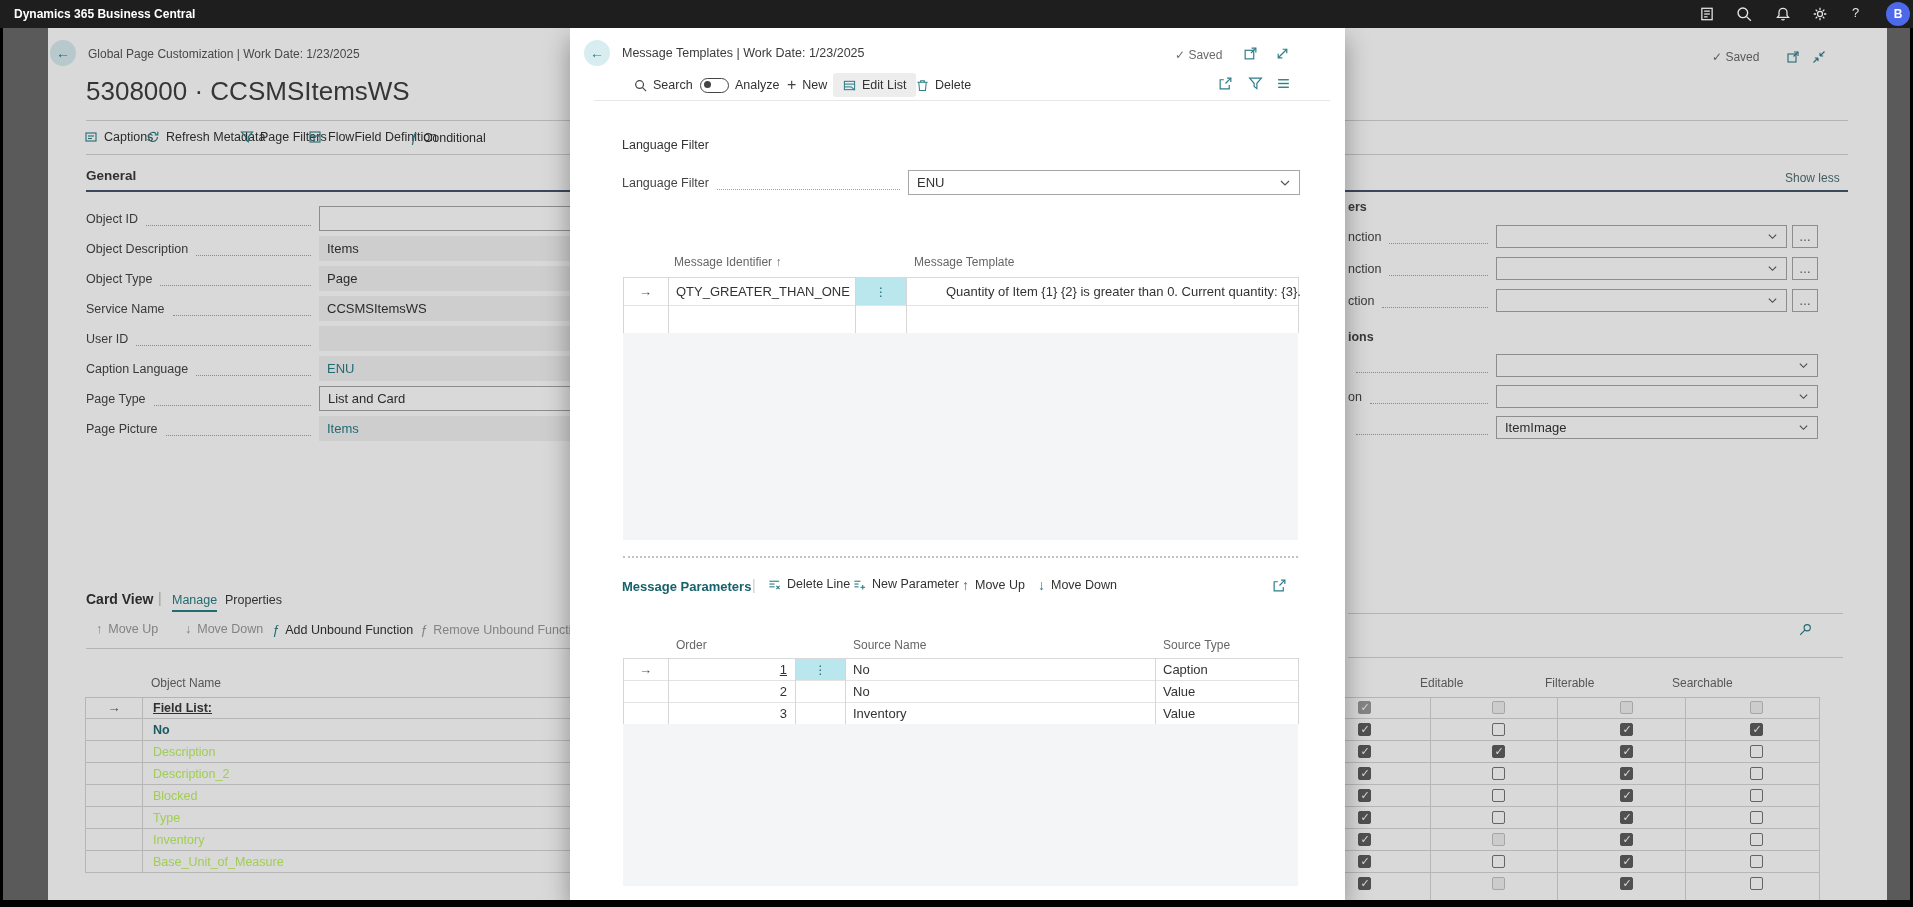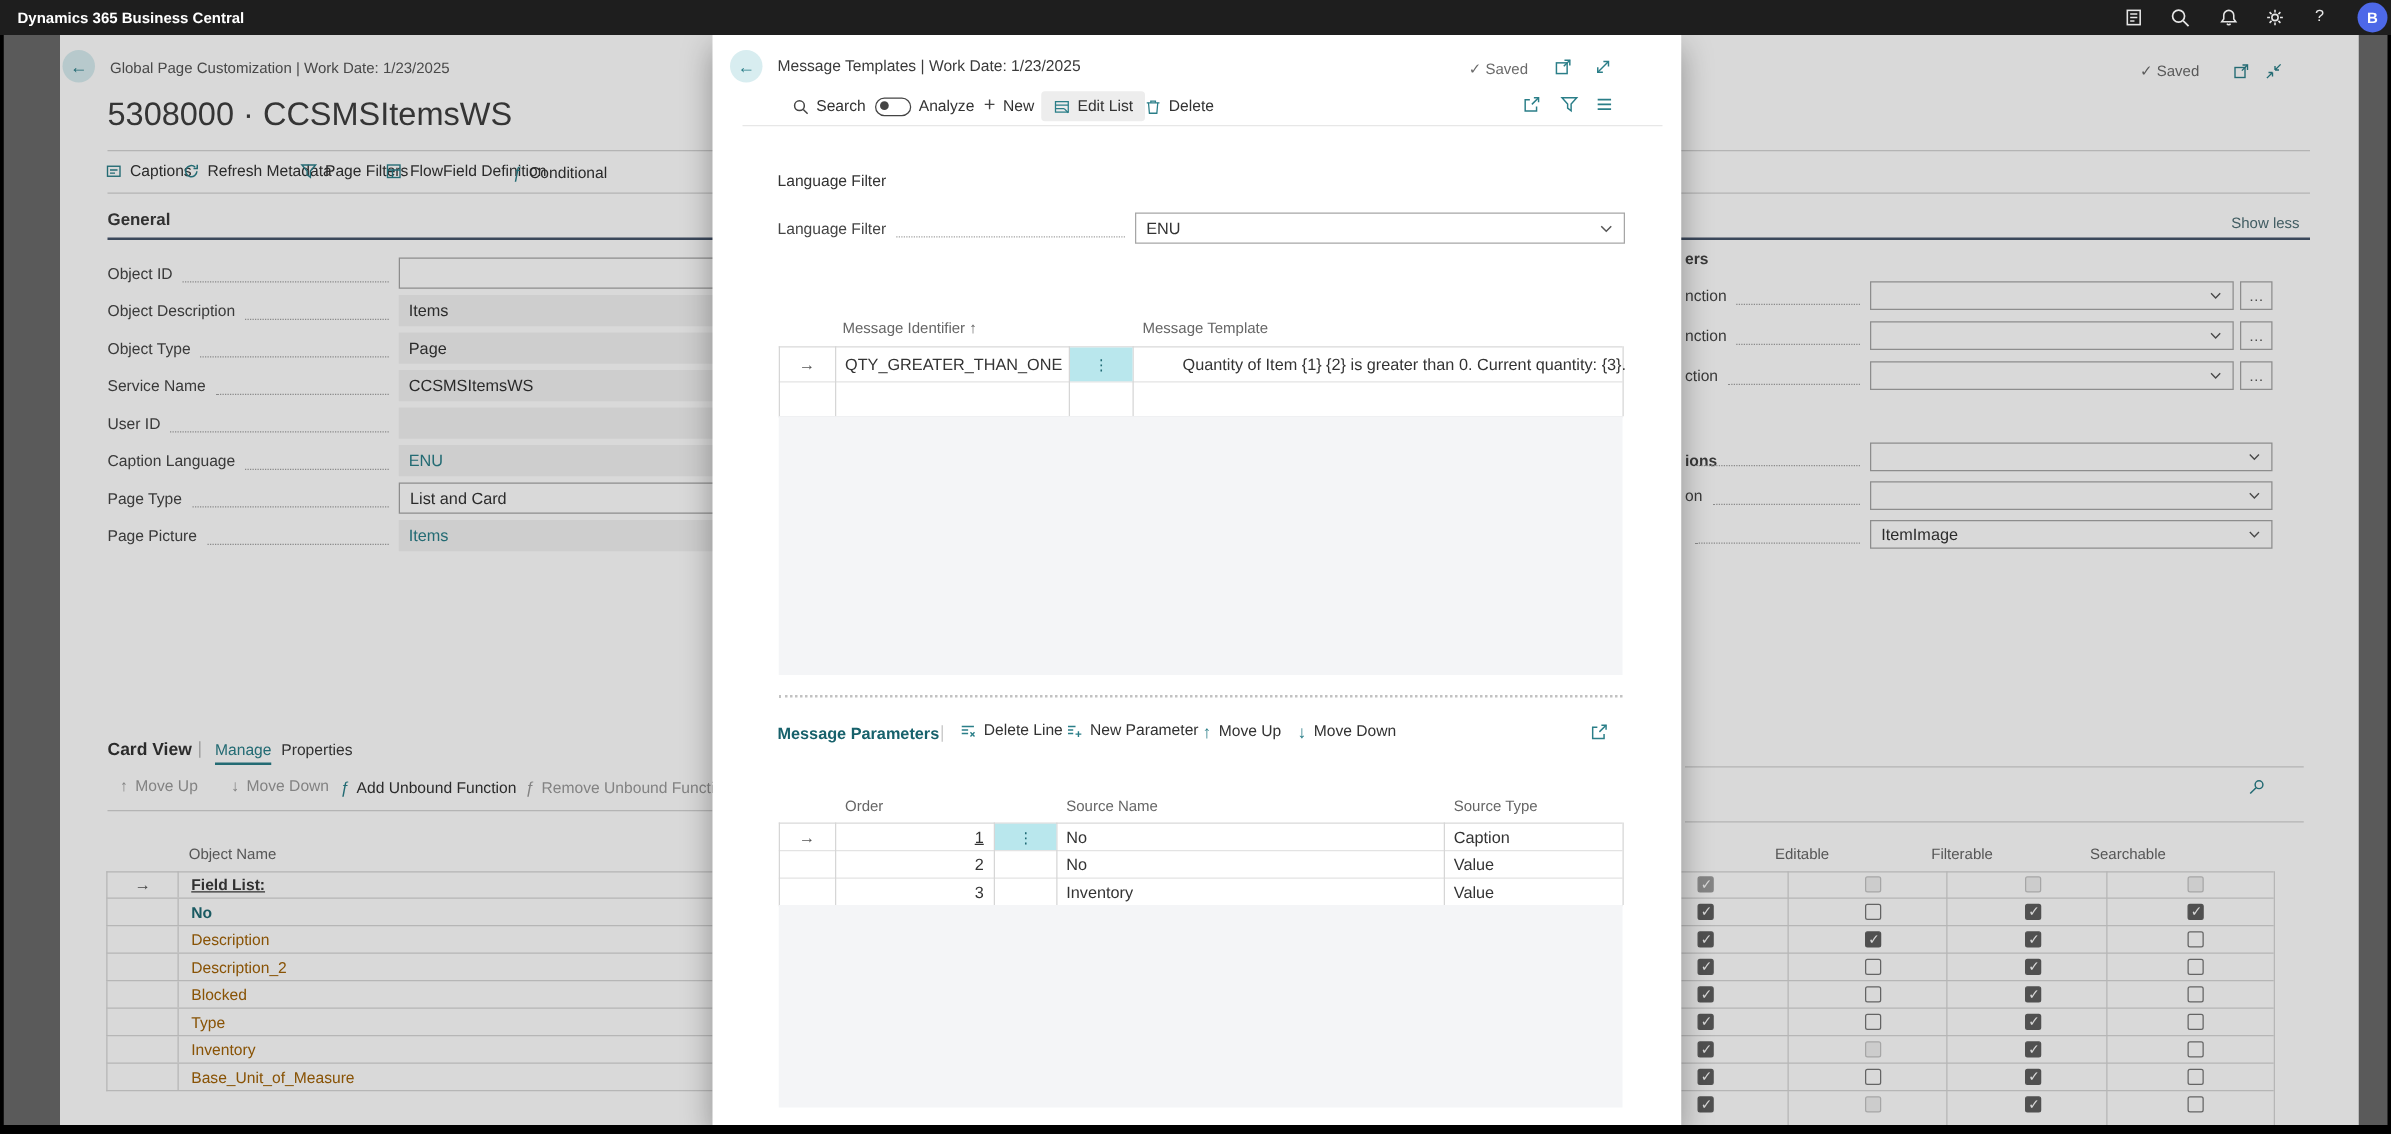--- a/index.html
+++ b/index.html
@@ -43,21 +43,21 @@
   
   .cb{width:13px;height:13px;border:1px solid #767676;border-radius:2px;background:#fff;box-sizing:border-box;position:absolute;}
   .cb.checked{background:#5f5f5f;border-color:#5f5f5f;}
   .cb.checked::after{content:"\2713";position:absolute;left:1.5px;top:-1.5px;font-size:11px;color:#fff;font-weight:bold;}
   .cb.checked-disabled{background:#9c9c9c;border-color:#9c9c9c;}
   .cb.checked-disabled::after{content:"\2713";position:absolute;left:1.5px;top:-1.5px;font-size:11px;color:#fff;font-weight:bold;}
   .cb.unchecked-disabled{border-color:#c4c4c4;background:#f0f0f0;}
   
   .lrow{position:absolute;left:85px;width:485px;height:22px;border-bottom:1px solid #d6d6d6;border-left:1px solid #d6d6d6;box-sizing:border-box;display:flex;align-items:stretch;background:transparent;}
   .acell{width:56px;border-right:1px solid #d6d6d6;display:flex;align-items:center;justify-content:center;color:#555;font-size:13px;flex:none;}
-  .ltext{display:flex;align-items:center;padding-left:10px;font-size:12.5px;color:#a16207;}
+  .ltext{display:flex;align-items:center;padding-left:10px;font-size:12.5px;color:#bef264;}
   .ltext.fl{font-weight:bold;text-decoration:underline;color:#3a3a3a;}
   .ltext.bold-teal{font-weight:bold;color:#1f6a74;}
   
   .prow{position:absolute;left:1345px;width:474px;height:22px;border-bottom:1px solid #d6d6d6;box-sizing:border-box;}
   
   .chip{background:#ededed;border-radius:3px;display:flex;align-items:center;gap:6px;padding:0 10px;height:24px;font-size:12.5px;color:#323232;}
   .toggle{width:29px;height:15px;border:1.5px solid #444;border-radius:9px;background:#fff;position:relative;box-sizing:border-box;flex:none;}
   .toggle::after{content:"";position:absolute;left:3px;top:2.8px;width:7px;height:7px;background:#444;border-radius:50%;}
   .cell{position:absolute;display:flex;align-items:center;font-size:13px;color:#333;padding:0 8px;box-sizing:border-box;}
   .thead{position:absolute;font-size:12px;color:#666;white-space:nowrap;}
@@ -255,21 +255,21 @@
       <div class="ctrl dd" style="width:291px;height:23px;">
           <span></span>
           <span class="chev">
             <svg width="11" height="11" viewBox="0 0 12 12" fill="none" stroke="currentColor" stroke-width="1.2">
               <path d="M2 4 l4 4 4-4"></path>
             </svg>
           </span>
         </div>
       <div class="ddbtn" style="margin-left:5px;">…</div>
     </div>
-    <div class="abs flabel" style="left:1348px;top:330px;font-weight:bold;color:#444;margin-top:32px;">ions</div>
+    <div class="abs flabel" style="left:1348px;top:330px;font-weight:bold;color:#444;">ions</div>
     <div class="abs frow" style="left:1348px;top:353px;width:470px;">
       <span class="leader"></span>
       <div class="ctrl dd" style="width:322px;height:23px;">
           <span></span>
           <span class="chev">
             <svg width="11" height="11" viewBox="0 0 12 12" fill="none" stroke="currentColor" stroke-width="1.2">
               <path d="M2 4 l4 4 4-4"></path>
             </svg>
           </span>
         </div>

